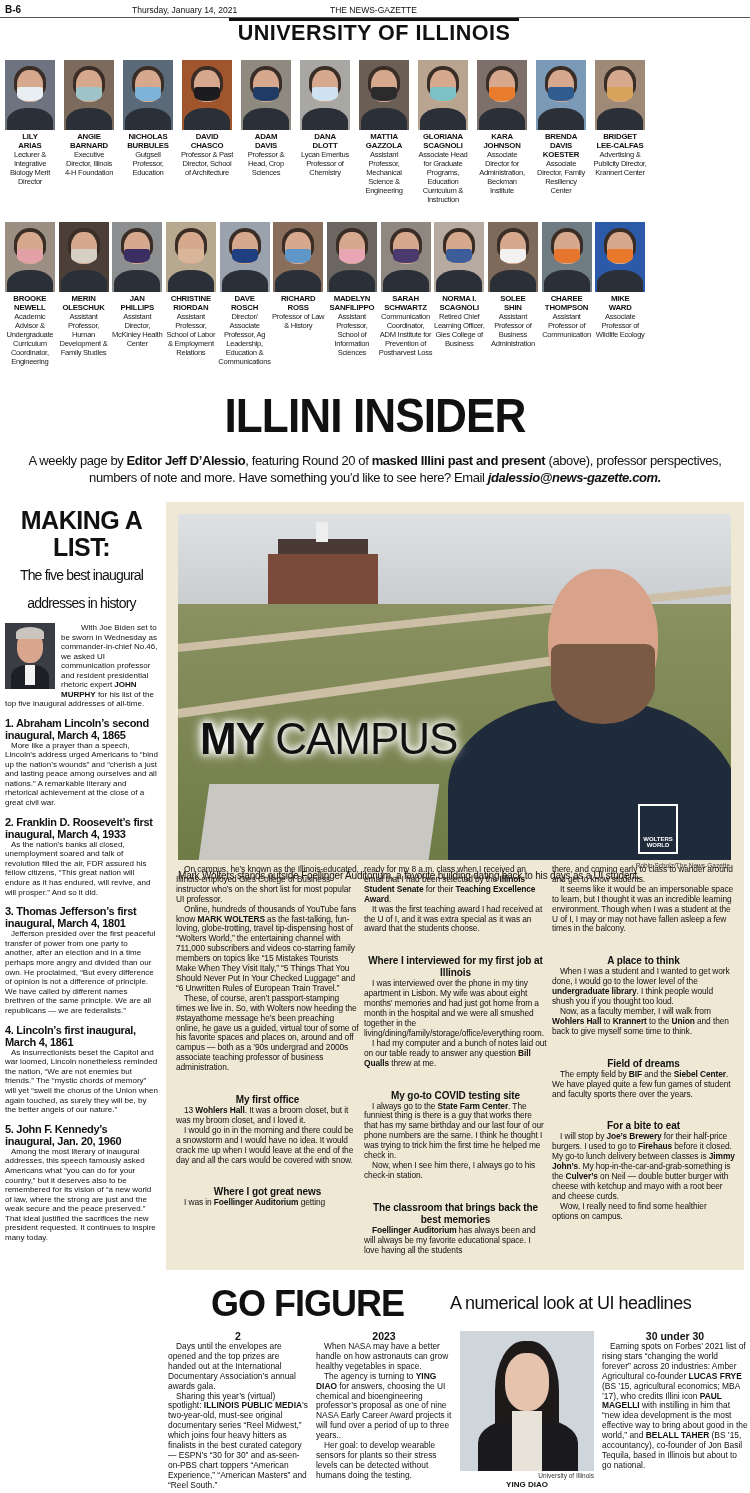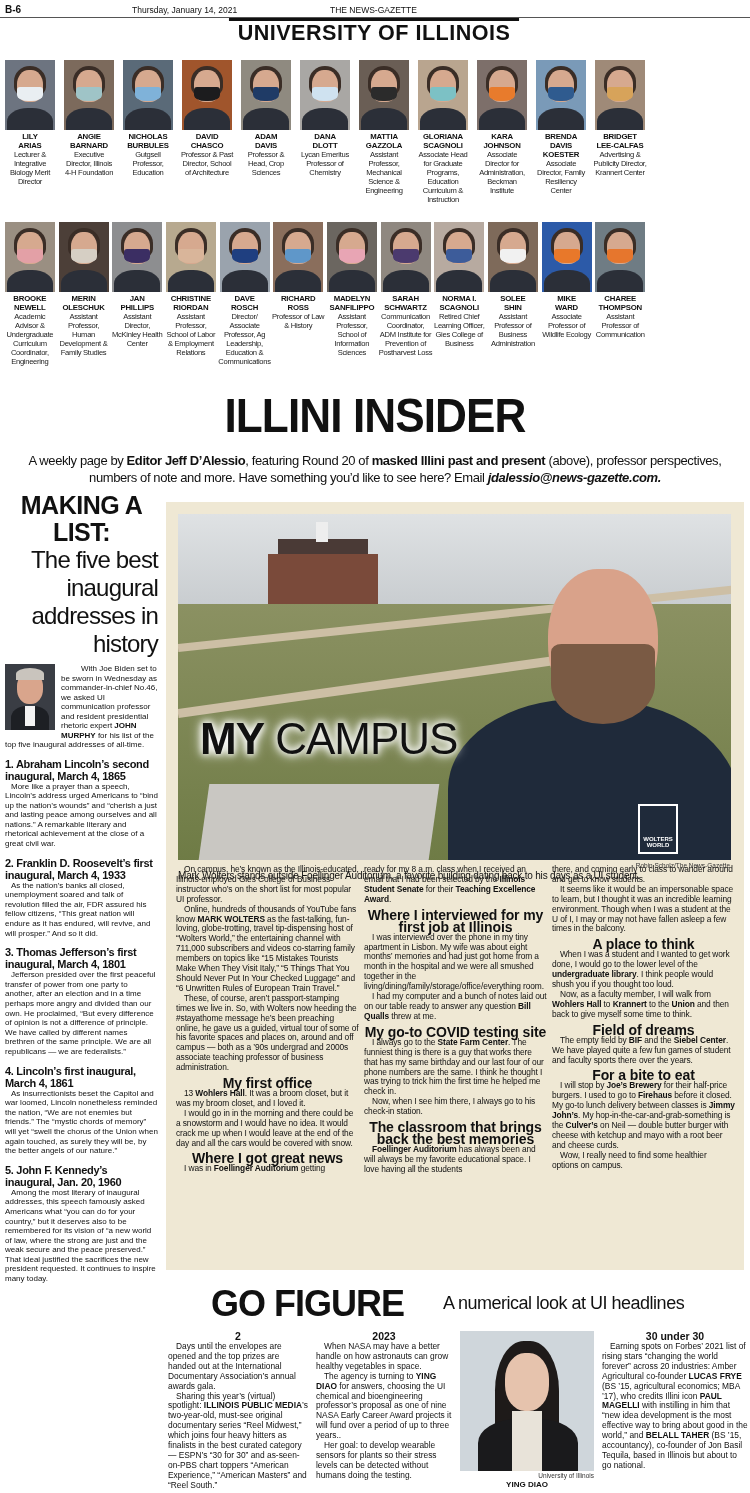--- a/index.html
+++ b/index.html
@@ -18,23 +18,23 @@
 .photo .hair{position:absolute;left:9px;top:6px;width:32px;height:30px;border-radius:50% 50% 30% 30%}
 .photo .mask{position:absolute;left:12px;top:27px;width:26px;height:14px;border-radius:3px 3px 45% 45%}
 .photo .body{position:absolute;left:2px;top:48px;width:46px;height:30px;border-radius:45% 45% 0 0}
 .pname{font-weight:bold;font-size:7.8px;line-height:9px;margin-top:2px;letter-spacing:-0.2px}
 .ptitle{font-size:7.6px;line-height:9px;letter-spacing:-0.3px;color:#222}
 #insider-title{position:absolute;left:0;top:388px;width:750px;text-align:center;font-weight:bold;font-size:48px;letter-spacing:-1px;transform:scaleX(0.92);transform-origin:center}
 #insider-sub{position:absolute;left:10px;top:452px;width:730px;text-align:center;font-size:13px;line-height:17px;letter-spacing:-0.4px}
 #insider-sub b{font-weight:bold}
 #insider-sub i{font-weight:bold;font-style:italic}
 
-#list{position:absolute;left:5px;top:492px;width:153px}
+#list{position:absolute;left:5px;top:507px;width:153px}
 #list .h1{font-weight:bold;font-size:25px;line-height:27px;text-align:center;letter-spacing:-0.5px}
-#list .h2{font-size:24px;line-height:28px;text-align:right;letter-spacing:-0.8px}
+#list .h2{font-size:14px;line-height:28px;text-align:center;letter-spacing:-0.8px}
 #list .intro{font-size:8px;line-height:9.5px;margin-top:6px}
 #murphy{float:left;width:50px;height:66px;margin:0 6px 2px 0;background:#3a3d44;position:relative;overflow:hidden}
 #murphy .f{position:absolute;left:12px;top:8px;width:26px;height:32px;border-radius:45%;background:#d9a58c}
 #murphy .h{position:absolute;left:11px;top:4px;width:28px;height:12px;border-radius:50% 50% 0 0;background:#c9c4bd}
 #murphy .s{position:absolute;left:6px;top:42px;width:38px;height:30px;background:#1d1f24;border-radius:40% 40% 0 0}
 #murphy .c{position:absolute;left:20px;top:42px;width:10px;height:20px;background:#f3f3f3}
 .item-h{font-weight:bold;font-size:11px;line-height:12px;margin-top:8px;letter-spacing:-0.3px}
 .item-b{font-size:8px;line-height:9.6px;text-indent:6px}
 
 #feature{position:absolute;left:166px;top:502px;width:578px;height:768px;background:#efe8d4}
@@ -51,26 +51,26 @@
 #photo .jacket{position:absolute;left:0;top:145px;width:290px;height:200px;background:#1f2a3a;border-radius:45% 50% 0 0}
 #photo .face{position:absolute;left:100px;top:15px;width:110px;height:150px;background:#d9a28a;border-radius:45% 45% 50% 50%}
 #photo .beard{position:absolute;left:103px;top:90px;width:104px;height:80px;background:#7a5a44;border-radius:10% 10% 50% 50%}
 #photo .logo{position:absolute;left:190px;top:250px;width:40px;height:50px;border:2px solid #fff;color:#fff;font-size:6px;text-align:center;padding-top:30px;font-weight:bold}
 #mycampus{position:absolute;left:22px;top:200px;font-size:44px;color:#111;letter-spacing:-1px;text-shadow:0 0 6px #fff,0 0 10px #fff,0 0 14px #fff}
 #mycampus b{font-weight:bold}
 #credit{position:absolute;right:14px;top:360px;font-size:6.5px;color:#333}
 #caption{position:absolute;left:12px;top:368px;font-size:10px;letter-spacing:-0.2px}
 .fcol{position:absolute;top:363px;width:183px;font-size:8.4px;line-height:9.9px;letter-spacing:-0.1px}
 .fcol p{text-indent:8px}
-.fcol h4{font-weight:bold;font-size:14px;line-height:12px;text-align:center;margin-top:4px}
+.fcol h4{font-weight:bold;font-size:10px;line-height:12px;text-align:center;margin-top:21px}
 .fcol b{font-weight:bold}
 
 #gofig{position:absolute;left:166px;top:1283px;width:584px;height:210px}
 #gofig .title{position:absolute;left:45px;top:0;font-weight:bold;font-size:36px;letter-spacing:-1px}
-#gofig .sub{position:absolute;left:277px;top:10px;font-size:18px;letter-spacing:-0.5px}
+#gofig .sub{position:absolute;left:284px;top:10px;font-size:18px;letter-spacing:-0.5px}
 .gcol{position:absolute;top:48px;font-size:8.4px;line-height:9.9px}
 .gcol .num{font-weight:bold;font-size:10.5px;text-align:center;line-height:11px}
 .gcol p{text-indent:8px}
 .gcol b{font-weight:bold}
 #ying{position:absolute;left:294px;top:48px;width:134px;height:140px;background:#cfd6db;overflow:hidden}
 #ying .hair{position:absolute;left:35px;top:10px;width:64px;height:110px;background:#1e1a19;border-radius:45% 45% 10% 10%}
 #ying .face{position:absolute;left:45px;top:22px;width:44px;height:58px;background:#e6c3ad;border-radius:45%}
 #ying .coat{position:absolute;left:18px;top:88px;width:100px;height:60px;background:#1a1a1c;border-radius:40% 40% 0 0}
 #ying .neck2{position:absolute;left:52px;top:80px;width:30px;height:60px;background:#e8e3d9}
 #yingcred{position:absolute;left:294px;top:189px;width:134px;text-align:right;font-size:6.5px;color:#333}
@@ -379,45 +379,45 @@
         <div class="mask" style="background:#f1f1f1"></div>
       </div>
       <div class="pname">
         <div>SOLEE</div>
         <div>SHIN</div>
       </div>
       <div class="ptitle">Assistant Professor of Business Administration</div>
     </div>
     <div class="person">
       <div class="photo">
+        <div class="bg" style="background:#6f7c84"></div>
+        <div class="hair" style="background:#3a2d26"></div>
+        <div class="body" style="background:#2b2f38"></div>
+        <div class="head" style="background:#d6a98f"></div>
+        <div class="mask" style="background:#e6762d"></div>
+      </div>
+      <div class="pname">
+        <div>CHAREE</div>
+        <div>THOMPSON</div>
+      </div>
+      <div class="ptitle">Assistant Professor of Communication</div>
+    </div>
+    <div class="person">
+      <div class="photo">
         <div class="bg" style="background:#2c5aa8"></div>
         <div class="hair" style="background:#3a2d26"></div>
         <div class="body" style="background:#2b2f38"></div>
         <div class="head" style="background:#d6a98f"></div>
         <div class="mask" style="background:#e8782a"></div>
       </div>
       <div class="pname">
         <div>MIKE</div>
         <div>WARD</div>
       </div>
       <div class="ptitle">Associate Professor of Wildlife Ecology</div>
-    </div>
-    <div class="person">
-      <div class="photo">
-        <div class="bg" style="background:#6f7c84"></div>
-        <div class="hair" style="background:#3a2d26"></div>
-        <div class="body" style="background:#2b2f38"></div>
-        <div class="head" style="background:#d6a98f"></div>
-        <div class="mask" style="background:#e6762d"></div>
-      </div>
-      <div class="pname">
-        <div>CHAREE</div>
-        <div>THOMPSON</div>
-      </div>
-      <div class="ptitle">Assistant Professor of Communication</div>
     </div>
   </div>
 
 <div id="insider-title">ILLINI INSIDER</div>
 <div id="insider-sub"><span>A weekly page by </span><b>Editor Jeff D’Alessio</b><span>, featuring Round 20 of </span><b>masked Illini past and present</b><span> (above), professor perspectives, numbers of note and more. Have something you’d like to see here? Email </span><i>jdalessio@news-gazette.com.</i></div>
 
 <div id="list">
   <div class="h1">MAKING A LIST:</div>
   <div class="h2">The five best inaugural addresses in history</div>
   <div class="intro">
@@ -470,20 +470,21 @@
     <p>These, of course, aren’t passport-stamping times we live in. So, with Wolters now heeding the #stayathome message he’s been preaching online, he gave us a guided, virtual tour of some of his favorite spaces and places on, around and off campus — both as a ’90s undergrad and 2000s associate teaching professor of business administration.</p>
     <h4>My first office</h4>
     <p><span>13 </span><b>Wohlers Hall</b><span>. It was a broom closet, but it was my broom closet, and I loved it.</span></p>
     <p>I would go in in the morning and there could be a snowstorm and I would have no idea. It would crack me up when I would leave at the end of the day and all the cars would be covered with snow.</p>
     <h4>Where I got great news</h4>
     <p><span>I was in </span><b>Foellinger Auditorium</b><span> getting</span></p>
   </div>
 
   <div class="fcol" style="left:198px">
     <p style="text-indent:0"><span>ready for my 8 a.m. class when I received an email that I had been selected by the </span><b>Illinois Student Senate</b><span> for their </span><b>Teaching Excellence Award</b><span>.</span></p>
+    <p>It was the first teaching award I had received at the U of I, and it was extra special as it was an award that the students choose.</p>
     <h4>Where I interviewed for my first job at Illinois</h4>
     <p>I was interviewed over the phone in my tiny apartment in Lisbon. My wife was about eight months’ memories and had just got home from a month in the hospital and we were all smushed together in the living/dining/family/storage/office/everything room.</p>
     <p><span>I had my computer and a bunch of notes laid out on our table ready to answer any question </span><b>Bill Qualls</b><span> threw at me.</span></p>
     <h4>My go-to COVID testing site</h4>
     <p><span>I always go to the </span><b>State Farm Center</b><span>. The funniest thing is there is a guy that works there that has my same birthday and our last four of our phone numbers are the same. I think he thought I was trying to trick him the first time he helped me check in.</span></p>
     <p>Now, when I see him there, I always go to his check-in station.</p>
     <h4>The classroom that brings back the best memories</h4>
     <p><b>Foellinger Auditorium</b><span> has always been and will always be my favorite educational space. I love having all the students</span></p>
   </div>
 

